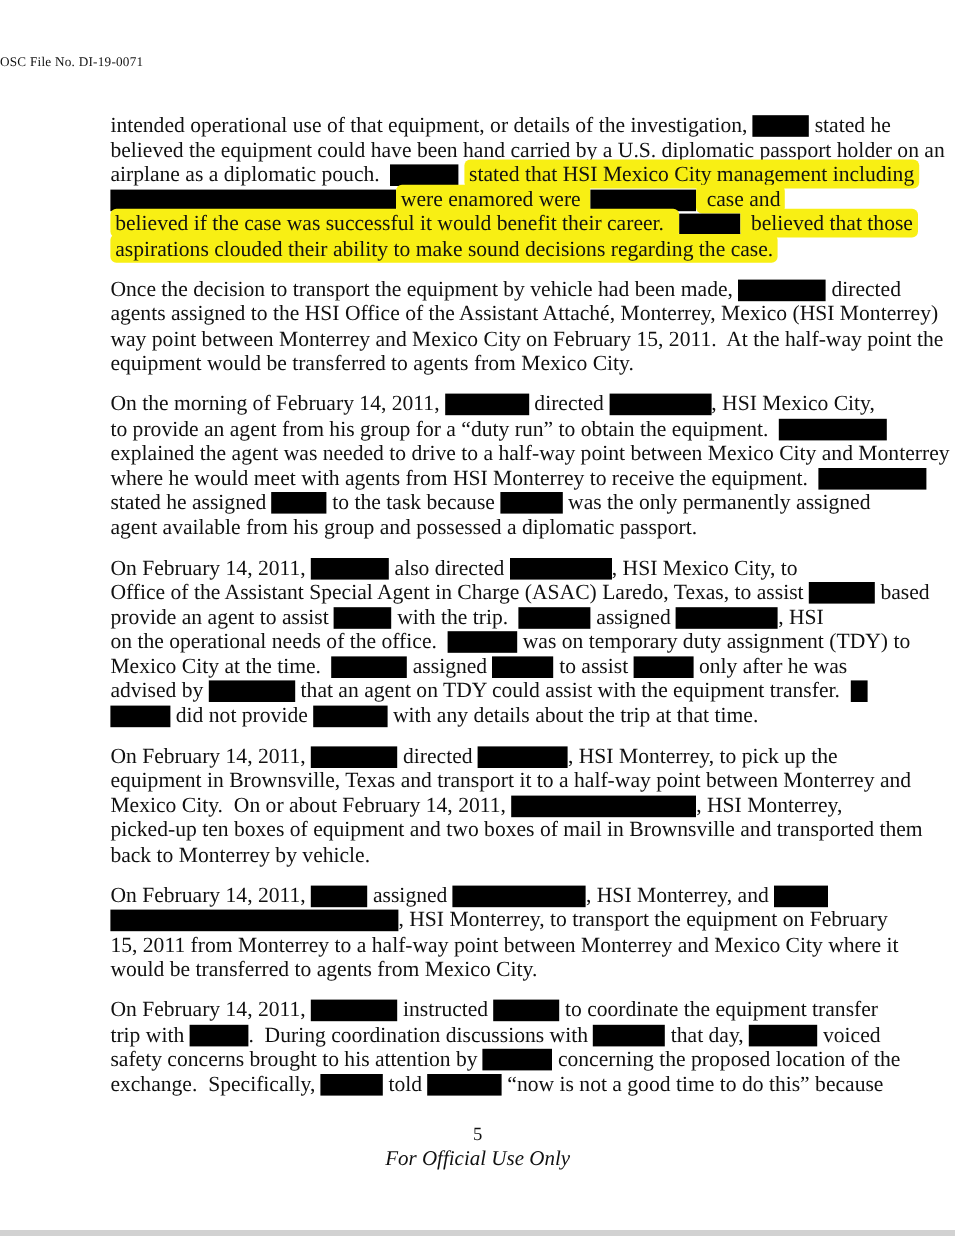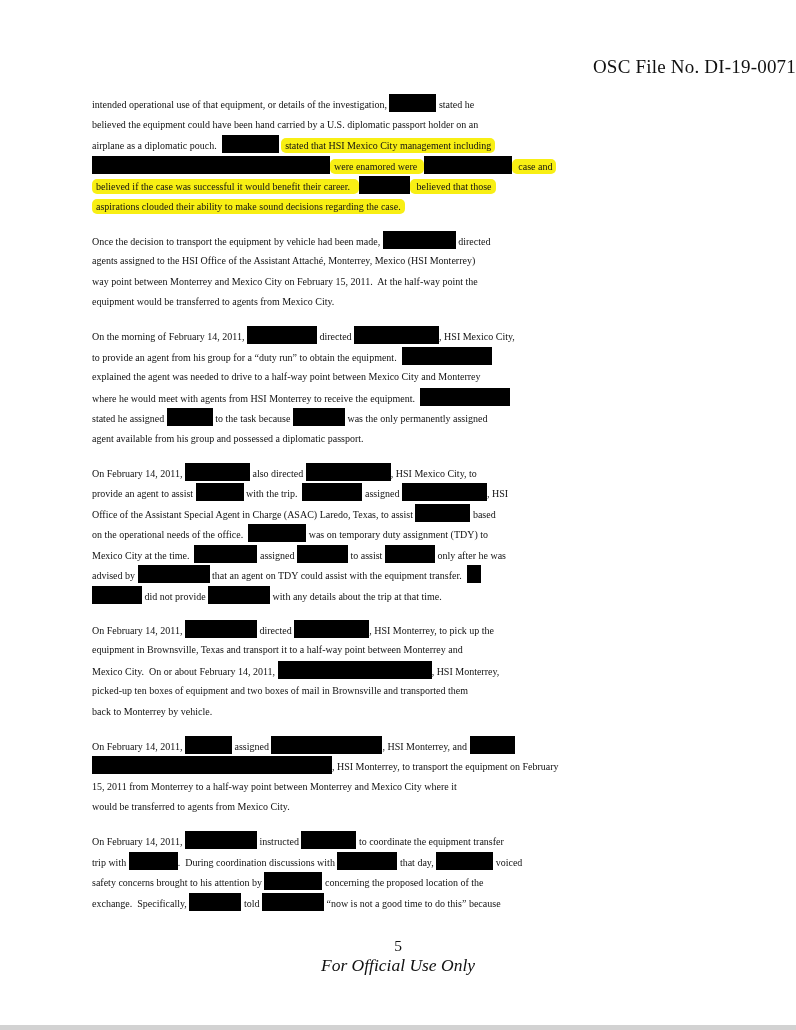--- a/index.html
+++ b/index.html
@@ -4,26 +4,26 @@
 <style>
   html,body{margin:0;padding:0;}
   body{
     width:796px;height:1030px;position:relative;background:#ffffff;
     font-family:"Liberation Serif","DejaVu Serif",serif;color:#111111;
     overflow:hidden;
   }
   .page{position:absolute;inset:0;background:#ffffff;}
   .doc-header{
     position:absolute;top:46px;left:0;width:100%;
-    text-align:right;font-size:19px;letter-spacing:0.2px;margin-top:10px;
+    text-align:left;font-size:11px;letter-spacing:0.2px;
   }
   .doc-body{position:absolute;top:94px;left:92px;width:668px;}
   .para{margin:0 0 13px 0;}
   .line{
-    white-space:pre;font-size:10px;line-height:20.6px;height:20.6px;
+    white-space:pre;font-size:18px;line-height:20.6px;height:20.6px;
   }
   .redact{
     display:inline-block;height:18px;background:#000000;vertical-align:-4px;
   }
   .hl{
     background:#f8ef14;padding:2px 4px;border-radius:5px;
   }
   .doc-footer{position:absolute;top:936px;left:0;width:100%;text-align:center;}
   .page-number{font-size:15.5px;line-height:19px;}
   .classification{font-size:17.5px;font-style:italic;line-height:21px;}
@@ -56,22 +56,22 @@
       <div class="para">
         <div class="line"><span>On the morning of February 14, 2011, </span><span class="redact" style="width: 70px;"></span><span> directed </span><span class="redact" style="width: 85px;"></span><span>, HSI Mexico City,</span></div>
         <div class="line"><span>to provide an agent from his group for a “duty run” to obtain the equipment.  </span><span class="redact" style="width: 90px;"></span></div>
         <div class="line"><span>explained the agent was needed to drive to a half-way point between Mexico City and Monterrey</span></div>
         <div class="line"><span>where he would meet with agents from HSI Monterrey to receive the equipment.  </span><span class="redact" style="width: 90px;"></span></div>
         <div class="line"><span>stated he assigned </span><span class="redact" style="width: 46px;"></span><span> to the task because </span><span class="redact" style="width: 52px;"></span><span> was the only permanently assigned</span></div>
         <div class="line"><span>agent available from his group and possessed a diplomatic passport.</span></div>
       </div>
       <div class="para">
         <div class="line"><span>On February 14, 2011, </span><span class="redact" style="width: 65px;"></span><span> also directed </span><span class="redact" style="width: 85px;"></span><span>, HSI Mexico City, to</span></div>
+        <div class="line"><span>Office of the Assistant Special Agent in Charge (ASAC) Laredo, Texas, to assist </span><span class="redact" style="width: 55px;"></span><span> based</span></div>
         <div class="line"><span>provide an agent to assist </span><span class="redact" style="width: 48px;"></span><span> with the trip.  </span><span class="redact" style="width: 60px;"></span><span> assigned </span><span class="redact" style="width: 85px;"></span><span>, HSI</span></div>
-        <div class="line"><span>Office of the Assistant Special Agent in Charge (ASAC) Laredo, Texas, to assist </span><span class="redact" style="width: 55px;"></span><span> based</span></div>
         <div class="line"><span>on the operational needs of the office.  </span><span class="redact" style="width: 58px;"></span><span> was on temporary duty assignment (TDY) to</span></div>
         <div class="line"><span>Mexico City at the time.  </span><span class="redact" style="width: 63px;"></span><span> assigned </span><span class="redact" style="width: 51px;"></span><span> to assist </span><span class="redact" style="width: 50px;"></span><span> only after he was</span></div>
         <div class="line"><span>advised by </span><span class="redact" style="width: 72px;"></span><span> that an agent on TDY could assist with the equipment transfer.  </span><span class="redact" style="width: 14px;"></span></div>
         <div class="line"><span class="redact" style="width: 50px;"></span><span> did not provide </span><span class="redact" style="width: 62px;"></span><span> with any details about the trip at that time.</span></div>
       </div>
       <div class="para">
         <div class="line"><span>On February 14, 2011, </span><span class="redact" style="width: 72px;"></span><span> directed </span><span class="redact" style="width: 75px;"></span><span>, HSI Monterrey, to pick up the</span></div>
         <div class="line"><span>equipment in Brownsville, Texas and transport it to a half-way point between Monterrey and</span></div>
         <div class="line"><span>Mexico City.  On or about February 14, 2011, </span><span class="redact" style="width: 154px;"></span><span>, HSI Monterrey,</span></div>
         <div class="line"><span>picked-up ten boxes of equipment and two boxes of mail in Brownsville and transported them</span></div>

